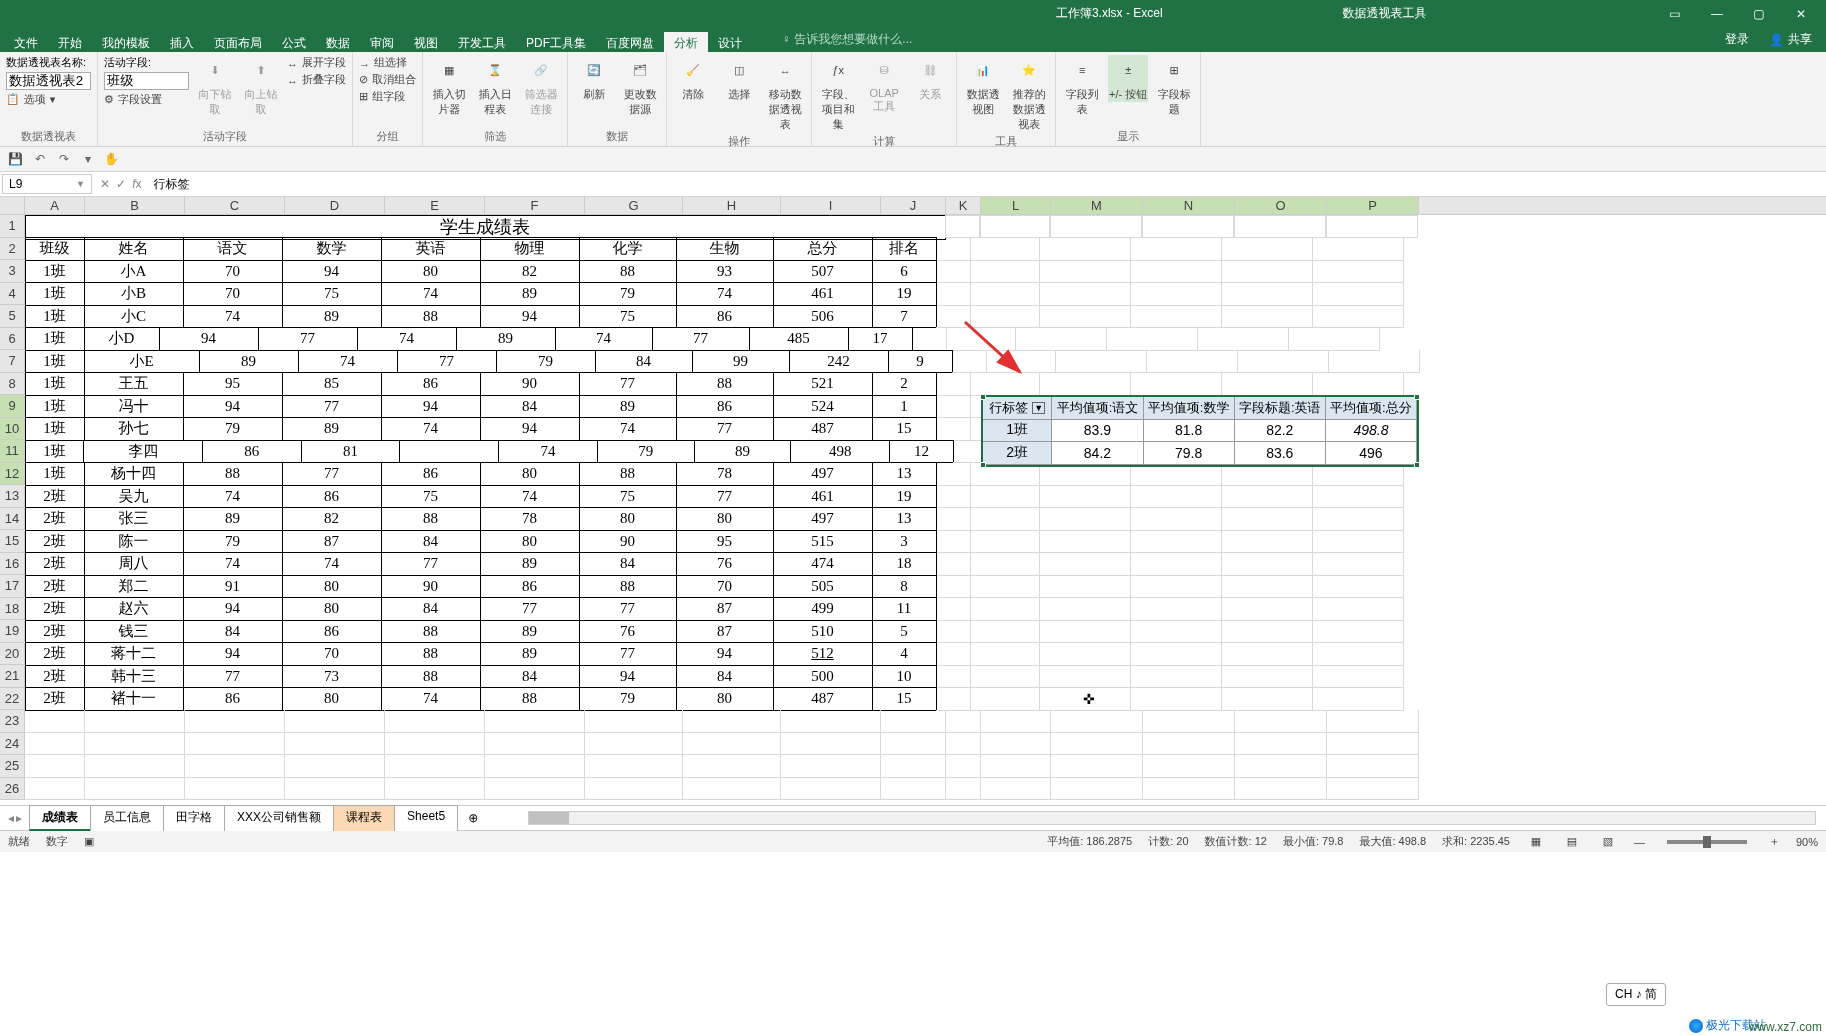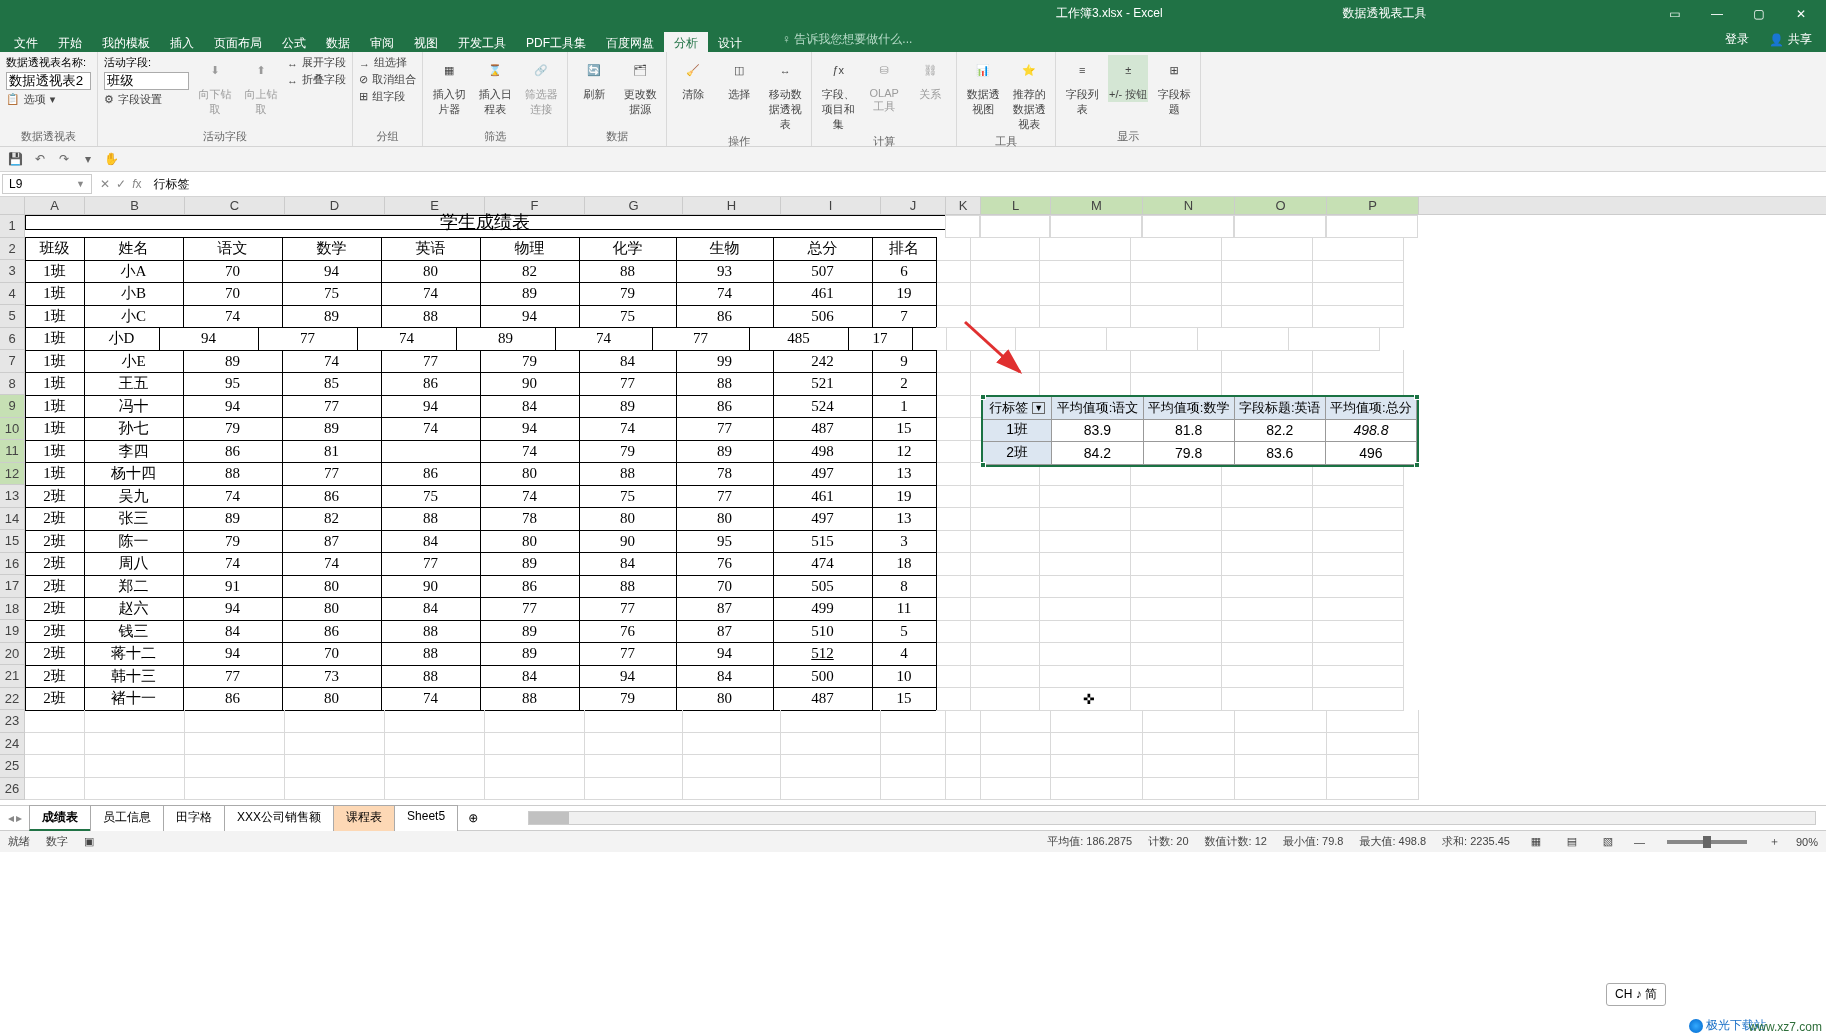--- a/index.html
+++ b/index.html
@@ -52,21 +52,21 @@
 .row-headers { display: flex; flex-direction: column; }
 .row-h { width: 25px; height: 22.5px; border-bottom: 1px solid #ccc; border-right: 1px solid #ccc; background:#e6e6e6; text-align:center; font-size:13px; color:#444; display:flex; align-items:center; justify-content:center; }
 .row-h.sel { background: #c6e0b4; }
 .cells { position: relative; }
 .cell-row { display: flex; height: 22.5px; }
 .cell { border-right: 1px solid #d9d9d9; border-bottom: 1px solid #d9d9d9; display:flex; align-items:center; justify-content:center; font-size: 15px; font-family: "SimSun", serif; }
 
 
 .maintable .cell { border: 1px solid #000; margin: -0.5px; }
 .maintable .hdr { font-weight: normal; }
-.title-merge { border:1px solid #000; display:flex; align-items:center; justify-content:center; font-size:18px; font-family:"SimSun"; height:15px; margin:-0.5px; }
+.title-merge { border:1px solid #000; display:flex; align-items:center; justify-content:center; font-size:18px; font-family:"SimSun"; height:25px; margin:-0.5px; }
 
 
 .pivot { position: absolute; border: 2px solid #1a7243; background:#fff; }
 .pivot-row { display:flex; }
 .pivot-cell { border-right:1px solid #999; border-bottom:1px solid #999; display:flex; align-items:center; justify-content:center; font-size:14px; padding: 0 4px; height:22.5px; }
 .pivot-hdr { background:#dce6f1; font-size:13px; }
 .pivot-total { background:#dce6f1; font-weight:bold; }
 .pivot-label-cell { background:#dce6f1; }
 .pivot-handle { position:absolute; width:6px; height:6px; background:#1a7243; border:1px solid #fff; }
 
@@ -437,21 +437,21 @@
           <div class="cell" style="width: 65px;">17</div>
           <div class="cell" style="width: 35px; border-top: none; border-right: 1px solid rgb(217, 217, 217); border-bottom: 1px solid rgb(217, 217, 217); border-left: none; border-image: initial;"></div>
           <div class="cell" style="width: 70px; border-top: none; border-right: 1px solid rgb(217, 217, 217); border-bottom: 1px solid rgb(217, 217, 217); border-left: none; border-image: initial;"></div>
           <div class="cell" style="width: 92px; border-top: none; border-right: 1px solid rgb(217, 217, 217); border-bottom: 1px solid rgb(217, 217, 217); border-left: none; border-image: initial;"></div>
           <div class="cell" style="width: 92px; border-top: none; border-right: 1px solid rgb(217, 217, 217); border-bottom: 1px solid rgb(217, 217, 217); border-left: none; border-image: initial;"></div>
           <div class="cell" style="width: 92px; border-top: none; border-right: 1px solid rgb(217, 217, 217); border-bottom: 1px solid rgb(217, 217, 217); border-left: none; border-image: initial;"></div>
           <div class="cell" style="width: 92px; border-top: none; border-right: 1px solid rgb(217, 217, 217); border-bottom: 1px solid rgb(217, 217, 217); border-left: none; border-image: initial;"></div>
         </div>
         <div class="cell-row maintable">
           <div class="cell" style="width: 60px;">1班</div>
-          <div class="cell" style="width: 100px;">小E</div>
+          <div class="cell" style="width: 116px;">小E</div>
           <div class="cell" style="width: 100px;">89</div>
           <div class="cell" style="width: 100px;">74</div>
           <div class="cell" style="width: 100px;">77</div>
           <div class="cell" style="width: 100px;">79</div>
           <div class="cell" style="width: 98px;">84</div>
           <div class="cell" style="width: 98px;">99</div>
           <div class="cell" style="width: 100px;">242</div>
           <div class="cell" style="width: 65px;">9</div>
           <div class="cell" style="width: 35px; border-top: none; border-right: 1px solid rgb(217, 217, 217); border-bottom: 1px solid rgb(217, 217, 217); border-left: none; border-image: initial;"></div>
           <div class="cell" style="width: 70px; border-top: none; border-right: 1px solid rgb(217, 217, 217); border-bottom: 1px solid rgb(217, 217, 217); border-left: none; border-image: initial;"></div>
@@ -509,21 +509,21 @@
           <div class="cell" style="width: 65px;">15</div>
           <div class="cell" style="width: 35px; border-top: none; border-right: 1px solid rgb(217, 217, 217); border-bottom: 1px solid rgb(217, 217, 217); border-left: none; border-image: initial;"></div>
           <div class="cell" style="width: 70px; border-top: none; border-right: 1px solid rgb(217, 217, 217); border-bottom: 1px solid rgb(217, 217, 217); border-left: none; border-image: initial;"></div>
           <div class="cell" style="width: 92px; border-top: none; border-right: 1px solid rgb(217, 217, 217); border-bottom: 1px solid rgb(217, 217, 217); border-left: none; border-image: initial;"></div>
           <div class="cell" style="width: 92px; border-top: none; border-right: 1px solid rgb(217, 217, 217); border-bottom: 1px solid rgb(217, 217, 217); border-left: none; border-image: initial;"></div>
           <div class="cell" style="width: 92px; border-top: none; border-right: 1px solid rgb(217, 217, 217); border-bottom: 1px solid rgb(217, 217, 217); border-left: none; border-image: initial;"></div>
           <div class="cell" style="width: 92px; border-top: none; border-right: 1px solid rgb(217, 217, 217); border-bottom: 1px solid rgb(217, 217, 217); border-left: none; border-image: initial;"></div>
         </div>
         <div class="cell-row maintable">
           <div class="cell" style="width: 60px;">1班</div>
-          <div class="cell" style="width: 100px; font-family: Liberation Serif, serif;">李四</div>
+          <div class="cell" style="width: 120px; font-family: Liberation Serif, serif;">李四</div>
           <div class="cell" style="width: 100px;">86</div>
           <div class="cell" style="width: 100px;">81</div>
           <div class="cell" style="width: 100px;"></div>
           <div class="cell" style="width: 100px;">74</div>
           <div class="cell" style="width: 98px;">79</div>
           <div class="cell" style="width: 98px;">89</div>
           <div class="cell" style="width: 100px;">498</div>
           <div class="cell" style="width: 65px;">12</div>
           <div class="cell" style="width: 35px; border-top: none; border-right: 1px solid rgb(217, 217, 217); border-bottom: 1px solid rgb(217, 217, 217); border-left: none; border-image: initial;"></div>
           <div class="cell" style="width: 70px; border-top: none; border-right: 1px solid rgb(217, 217, 217); border-bottom: 1px solid rgb(217, 217, 217); border-left: none; border-image: initial;"></div>

